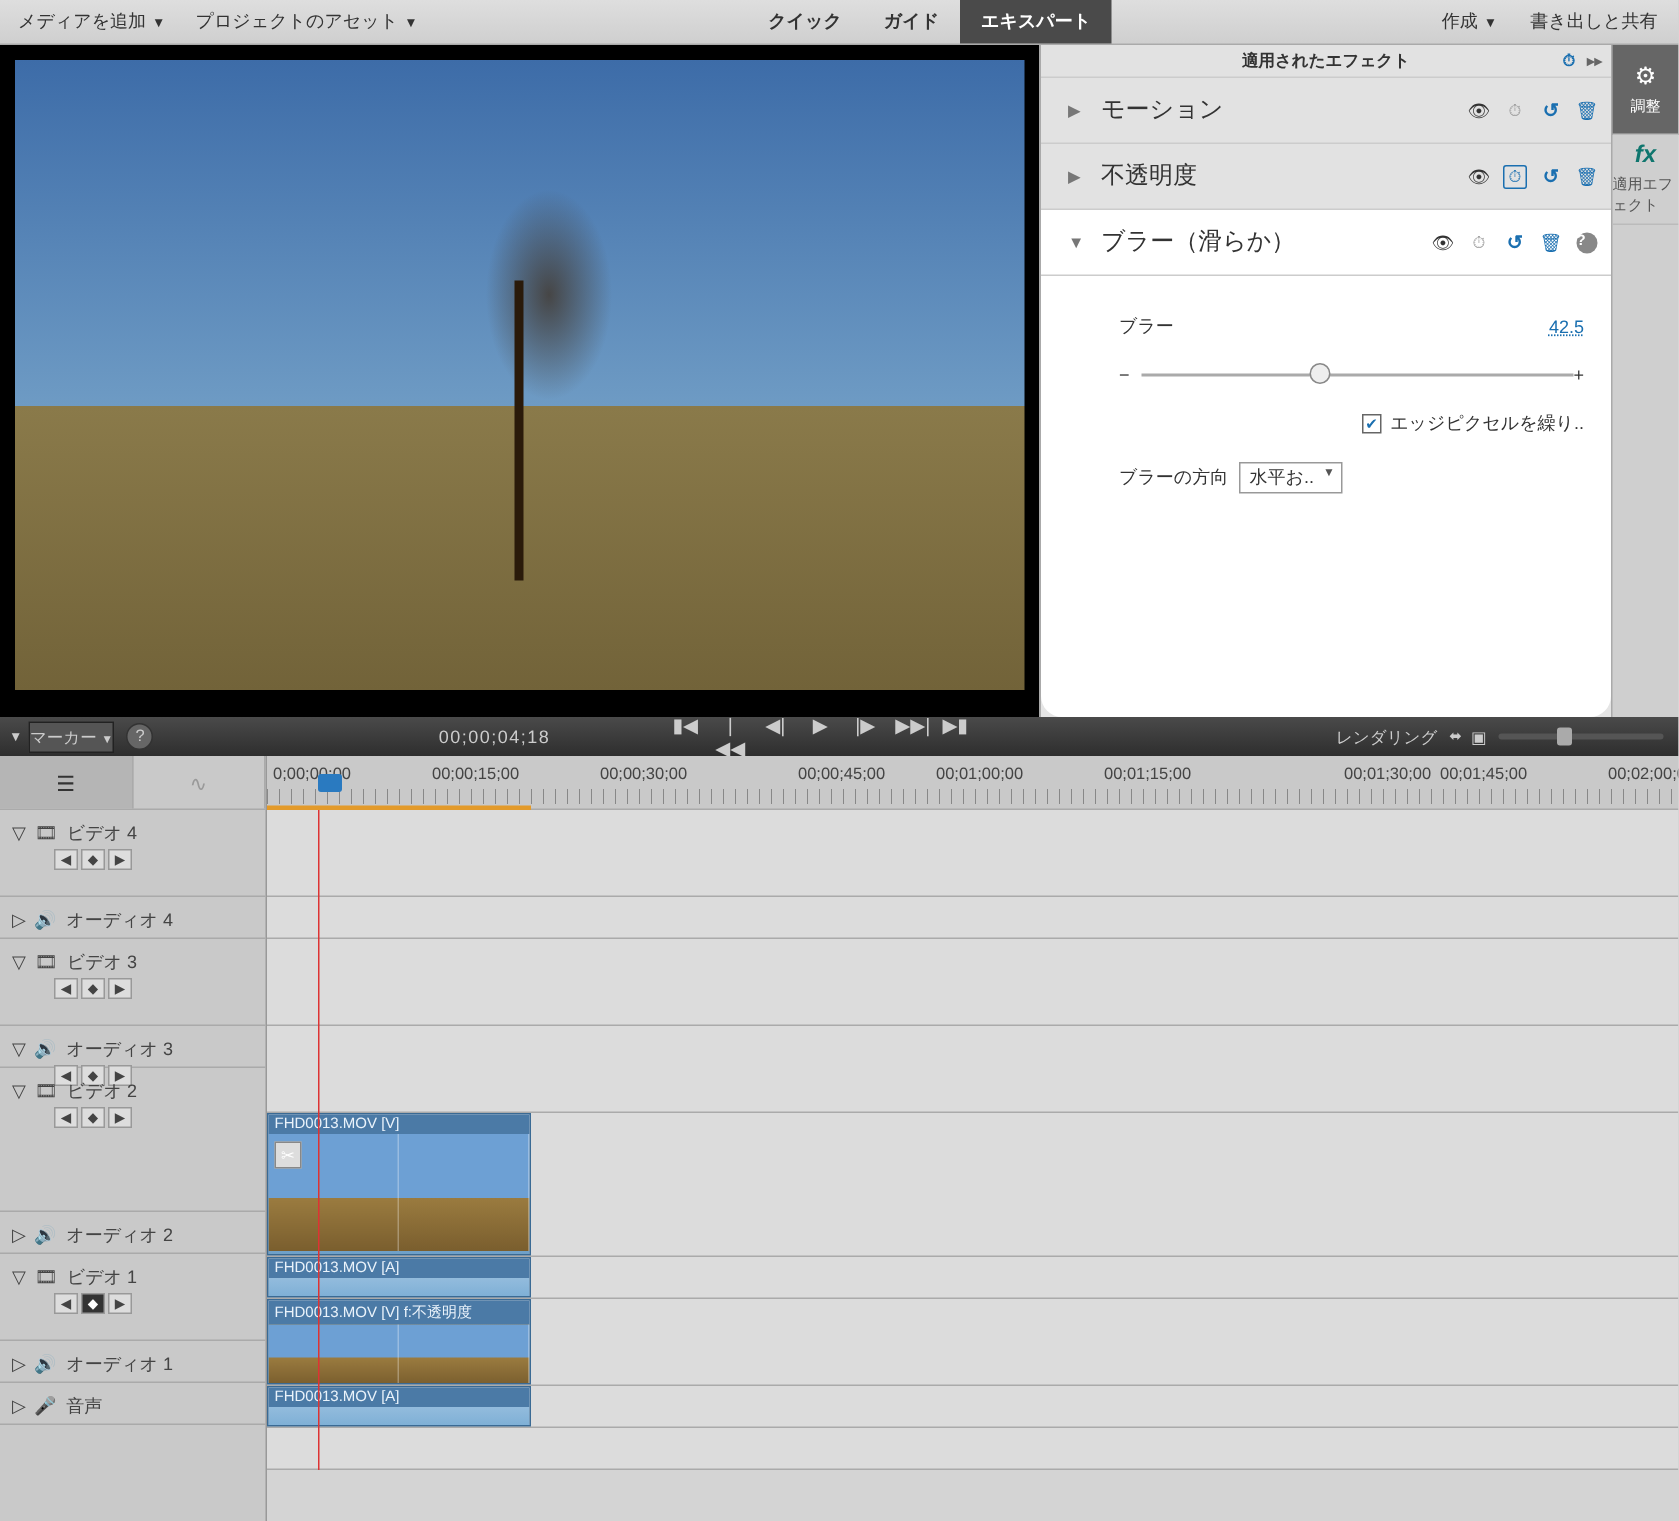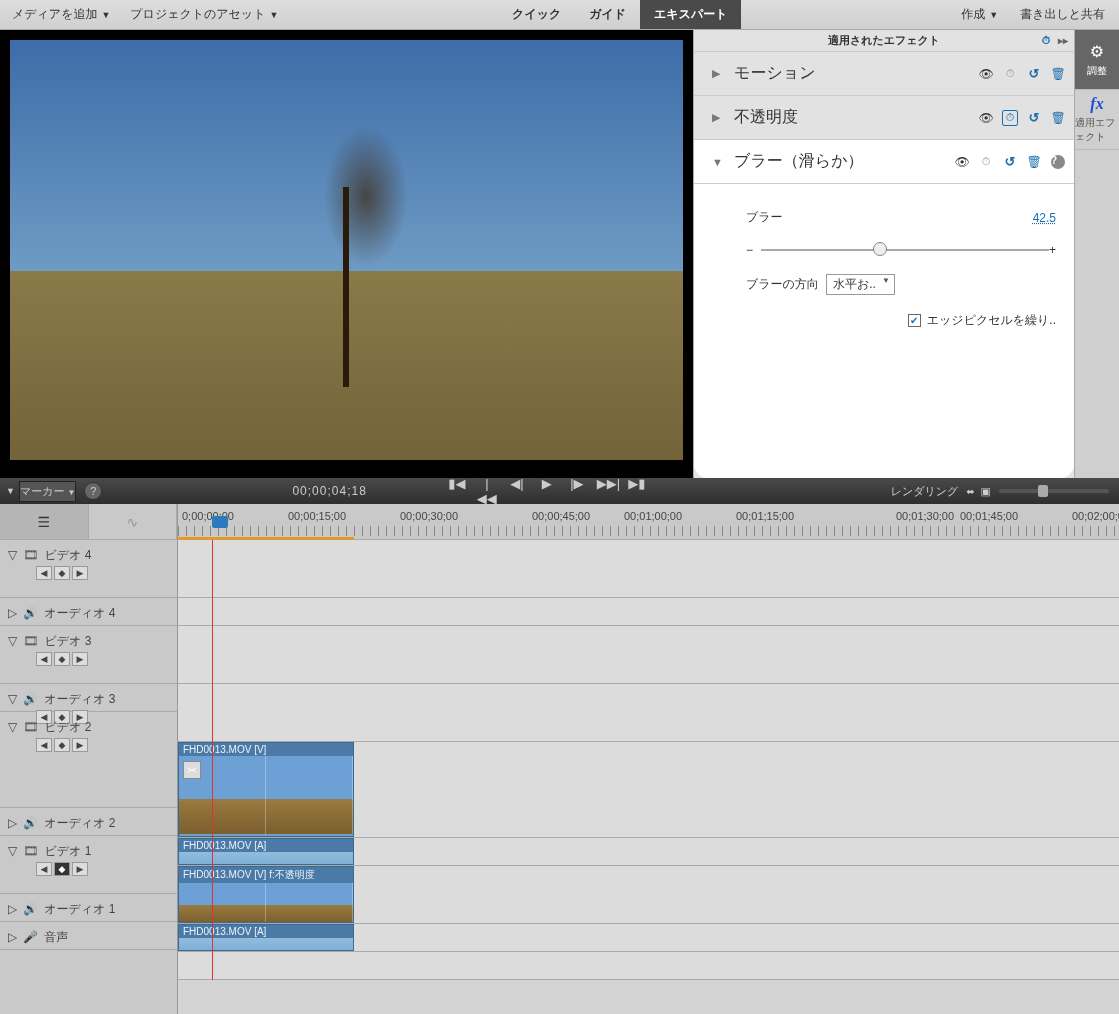--- a/index.html
+++ b/index.html
@@ -177,38 +177,38 @@
         </div>
         <div class="param-row">
           <span>−</span>
           <div class="slider">
             <div class="track">
                 <div class="thumb"></div>
               </div>
           </div>
           <span>+</span>
         </div>
+        <div class="param-row" style="justify-content:flex-end;">
+          <span class="chk on"></span>
+          <span>エッジピクセルを繰り..</span>
+        </div>
         <div class="param-row">
           <span class="plabel">ブラーの方向</span>
           <span class="selectbox">水平お..</span>
-        </div>
-        <div class="param-row" style="justify-content:flex-end;">
-          <span class="chk on"></span>
-          <span>エッジピクセルを繰り..</span>
         </div>
       </div>
     </div>
 
     <div class="side-tabs">
       <div class="stab active">
         <span class="sicon">⚙</span>
         <span>調整</span>
       </div>
       <div class="stab">
-        <span class="sicon" style="color:#1d4ed8;font-style:italic;font-weight:bold;font-family:Liberation Serif, serif;">fx</span>
+        <span class="sicon" style="color:#0f766e;font-style:italic;font-weight:bold;">fx</span>
         <span>適用エフェクト</span>
       </div>
     </div>
   </div>
 </div>
 
 <div class="playbar">
   <span style="margin-left:6px;font-size:9px;">▼</span>
   <span class="mk"><span>マーカー</span> <span style="font-size:8px;">▼</span></span>
   <span class="q">?</span>

